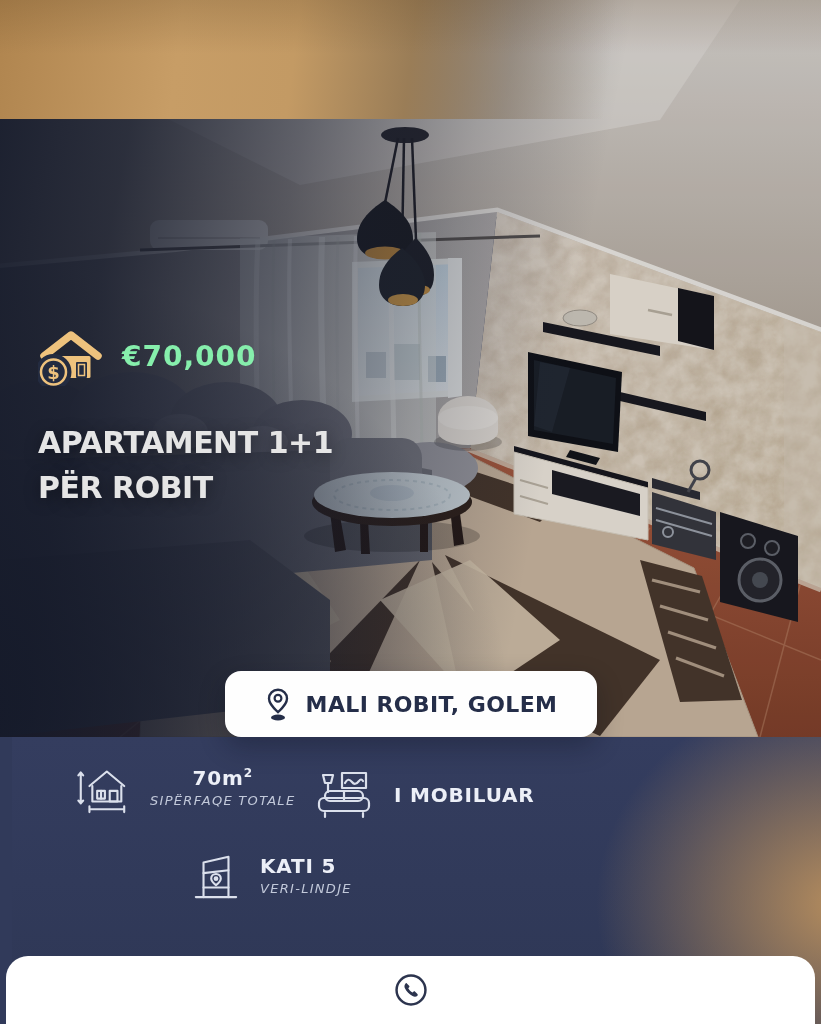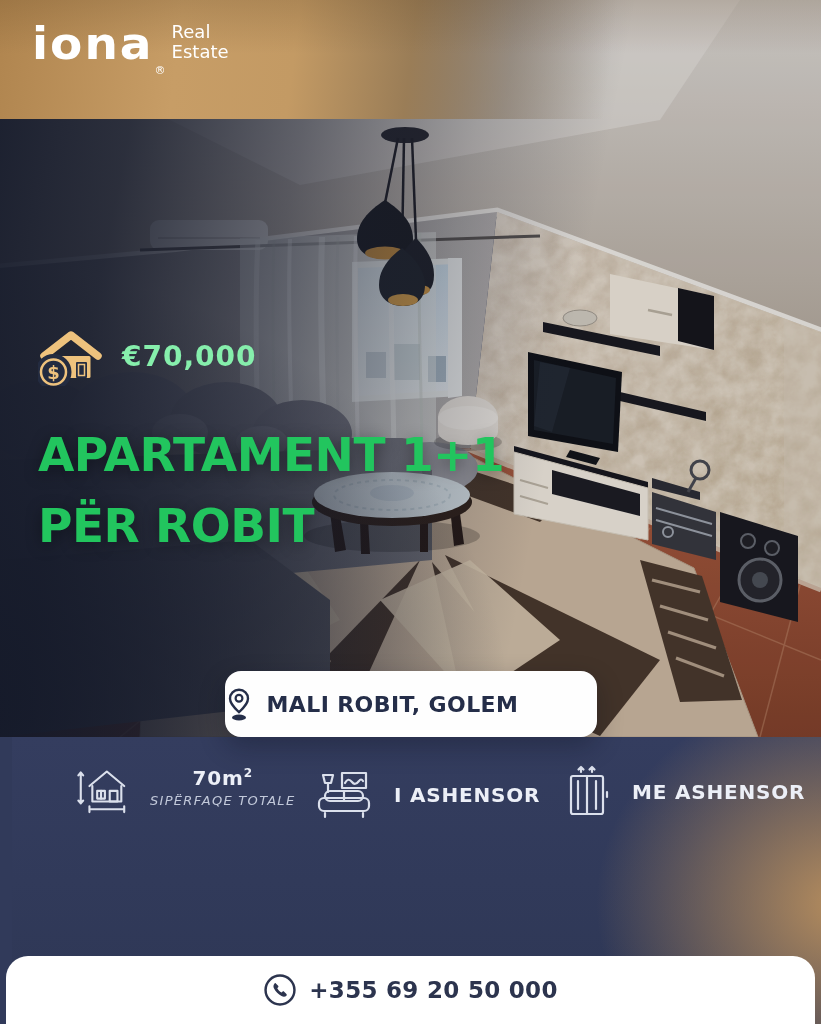--- a/index.html
+++ b/index.html
@@ -30,28 +30,28 @@
   
   .logo{position:absolute;left:32px;top:20px;display:flex;align-items:flex-start;color:#fff;}
   .logo-word{font-size:47px;font-weight:bold;letter-spacing:2px;line-height:1;transform:scaleY(.96);}
   .logo-reg{font-size:11px;margin:44px 0 0 1px;}
   .logo-tag{font-size:18px;line-height:1.1;font-weight:400;margin:2px 0 0 6px;}
   .logo-tag span{display:block;}
   
   .price{position:absolute;left:38px;top:326px;display:flex;align-items:center;gap:18px;}
   .price-text{font-size:28px;font-weight:bold;color:#86efac;letter-spacing:1px;}
   
-  .title{position:absolute;left:38px;top:420px;margin:0;color:#22c55e;font-size:47px;
+  .title{position:absolute;left:38px;top:420px;margin:0;color:#e5e5e5;font-size:30px;
     font-weight:bold;line-height:1.5;letter-spacing:-0.5px;
     text-shadow:0 3px 16px rgba(0,0,0,.38);}
   .title span{display:block;}
   
   .pill{position:absolute;left:50%;top:671px;transform:translateX(-50%);
     width:372px;height:66px;background:#fefefe;border-radius:16px;z-index:30;
-    display:flex;align-items:center;gap:14px;
+    display:flex;align-items:center;justify-content:center;gap:14px;
     box-shadow:0 10px 26px rgba(10,14,28,.30);}
   .pill-text{font-size:22px;font-weight:bold;color:#252e49;letter-spacing:.4px;}
   
   .panel{position:absolute;left:12px;top:737px;width:821px;height:287px;
     background:
       radial-gradient(340px 300px at 101% 58%, rgba(196,150,94,.9), rgba(196,150,94,0) 72%),
       linear-gradient(180deg,#343d5f,#2e3755);}
   .feat{position:absolute;display:flex;align-items:center;gap:20px;color:#e8ebf3;}
   .feat .ftxt{display:flex;flex-direction:column;gap:3px;}
   .feat .fval{font-size:20px;font-weight:bold;letter-spacing:.8px;color:#eceff7;}
@@ -237,28 +237,20 @@
       <circle cx="760" cy="580" r="8" fill="#494d54"></circle>
       <circle cx="748" cy="541" r="7" fill="#1d1d22" stroke="#62666d" stroke-width="2"></circle>
       <circle cx="772" cy="548" r="7" fill="#1d1d22" stroke="#62666d" stroke-width="2"></circle>
     </svg>
 
     <div class="shade shade-dim"></div>
     <div class="shade shade-bl"></div>
     <div class="shade shade-left"></div>
     <div class="band"></div>
 
-    <div class="logo">
-      <span class="logo-word">iona</span>
-      <span class="logo-reg">®</span>
-      <span class="logo-tag">
-        <span>Real</span>
-        <span>Estate</span>
-      </span>
-    </div>
 
     <div class="price">
       <svg width="66" height="60" viewBox="0 0 66 60">
         <path d="M6 30 L33 9 L60 30" stroke="#eec27d" stroke-width="7.5" fill="none" stroke-linecap="round" stroke-linejoin="round"></path>
         <rect x="13.5" y="30" width="39" height="22" rx="1.5" fill="#eec27d"></rect>
         <rect x="38" y="36" width="11" height="16" rx="1" fill="#232b40"></rect>
         <rect x="40.5" y="38.5" width="6" height="11" fill="none" stroke="#eec27d" stroke-width="1.5"></rect>
         <circle cx="15.5" cy="46" r="15.5" fill="none" stroke="#232b40" stroke-width="5"></circle>
         <circle cx="15.5" cy="46" r="12.5" fill="#232b40" stroke="#eec27d" stroke-width="2.5"></circle>
         <text x="15.5" y="52.5" font-size="18" font-weight="bold" fill="#eec27d" text-anchor="middle" font-family="DejaVu Sans, sans-serif">$</text>
@@ -295,49 +287,49 @@
     <div class="feat" style="left:302px;top:32px;">
       <svg width="60" height="52" viewBox="0 0 60 52" fill="none" stroke="#dbe0ec" stroke-width="2.2" stroke-linecap="round" stroke-linejoin="round">
         <path d="M9 6 h10 l-2 8 h-6 z M14 14 V23"></path>
         <rect x="28" y="4" width="24" height="15"></rect>
         <path d="M31 14 q3 -6 7 -1 q3 4 7 -1 q2 -3 4 0"></path>
         <rect x="11" y="22" width="38" height="10" rx="5"></rect>
         <rect x="5" y="29" width="50" height="13" rx="5"></rect>
         <path d="M30 22 v10 M11 44 v4 M49 44 v4"></path>
       </svg>
       <span class="ftxt">
-        <span class="fval">I ASHENSOR</span>
+        <span class="fval">I MOBILUAR</span>
       </span>
     </div>
 
-    <div class="feat" style="left:552px;top:26px;">
-      <svg width="48" height="58" viewBox="0 0 48 56" fill="none" stroke="#dbe0ec" stroke-width="2.2" stroke-linecap="round" stroke-linejoin="round">
-        <rect x="7" y="12" width="32" height="38" rx="2"></rect>
-        <path d="M23 12 V50 M14 17 V45 M32 17 V45"></path>
-        <path d="M17 8 V3 M14.5 5.5 L17 3 L19.5 5.5"></path>
-        <path d="M28 8 V3 M25.5 5.5 L28 3 L30.5 5.5"></path>
-        <path d="M43 28 v5"></path>
+
+    <div class="feat" style="left:180px;top:108px;">
+      <svg width="48" height="60" viewBox="0 0 50 58" fill="none" stroke="#dbe0ec" stroke-width="2.2" stroke-linecap="round" stroke-linejoin="round">
+        <path d="M4 52 H46"></path>
+        <path d="M12 52 V16 L38 10 V52"></path>
+        <path d="M12 27 L38 24 M12 42 L38 42"></path>
+        <path d="M25 28 c-3 0 -5 2 -5 4.6 0 3 5 7 5 7 s5 -4 5 -7 c0 -2.6 -2 -4.6 -5 -4.6 z"></path>
+        <circle cx="25" cy="32.8" r="1.4" fill="#dbe0ec"></circle>
       </svg>
       <span class="ftxt">
-        <span class="fval">ME ASHENSOR</span>
+        <span class="fval">KATI 5</span>
+        <span class="flab">VERI-LINDJE</span>
       </span>
     </div>
-
 
   </div>
 
   <div class="pill">
     <svg width="28" height="34" viewBox="0 0 28 34">
       <path d="M14 2.8 c-5.2 0 -9 3.9 -9 8.7 0 5.8 9 13.6 9 13.6 s9 -7.8 9 -13.6 c0 -4.8 -3.8 -8.7 -9 -8.7 z" fill="none" stroke="#252e49" stroke-width="2.4"></path>
       <circle cx="14" cy="11.3" r="3.4" fill="none" stroke="#252e49" stroke-width="2.2"></circle>
       <ellipse cx="14" cy="30.5" rx="7" ry="3" fill="#252e49"></ellipse>
     </svg>
     <span class="pill-text">MALI ROBIT, GOLEM</span>
   </div>
 
   <div class="contact">
     <svg width="34" height="34" viewBox="0 0 36 36">
       <circle cx="18" cy="18" r="15.3" fill="none" stroke="#2c344e" stroke-width="2.6"></circle>
       <path d="M12.1 11.3 c-1.2 1.2 -1.4 3.1 -0.4 5.2 1.6 3.4 4.5 6.3 7.9 7.9 2.1 1 4 0.8 5.2 -0.4 0.5 -0.5 0.5 -1.3 0 -1.8 l-2.4 -2.4 c-0.5 -0.5 -1.3 -0.5 -1.8 0 l-0.9 0.9 c-2 -1 -3.6 -2.6 -4.6 -4.6 l0.9 -0.9 c0.5 -0.5 0.5 -1.3 0 -1.8 l-2.4 -2.4 c-0.5 -0.5 -1.2 -0.4 -1.5 0.3 z" fill="#2c344e"></path>
     </svg>
-    <span class="contact-text">+355 69 20 50 000</span>
   </div>
 </div>
 
 </body></html>

